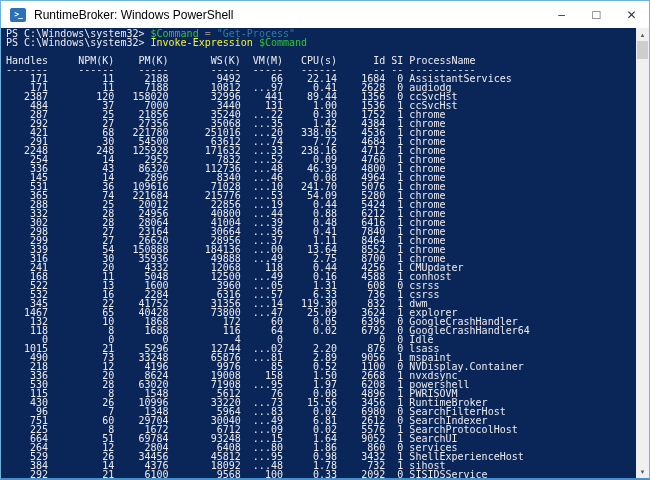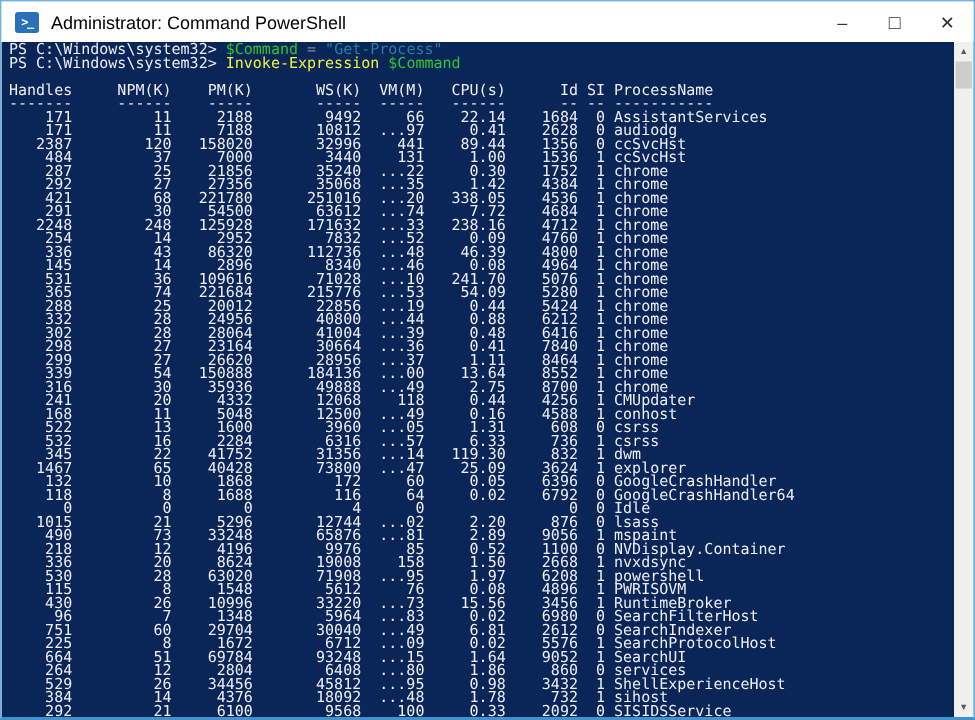--- a/index.html
+++ b/index.html
@@ -53,21 +53,21 @@
     position:absolute;left:1px;right:1px;top:13px;height:18px;background:#cdcdcd;
   }
 </style>
 </head>
 <body>
 
 <div class="window">
 
   <div class="titlebar">
     <div class="ps-icon">&gt;_</div>
-    <div class="title-text">Administrator: Command PowerShell</div>
+    <div class="title-text">RuntimeBroker: Windows PowerShell</div>
     <div class="win-btn">–</div>
     <div class="win-btn max">□</div>
     <div class="win-btn">✕</div>
   </div>
 
   <div class="console" style="background: rgb(10, 37, 88);">
     <pre class="term" id="term" style="color: rgb(238, 237, 240);"><div class="line"><span style="color: rgb(238, 237, 240);">PS C:\Windows\system32&gt; </span><span style="color: rgb(47, 198, 47);">$Command</span><span style="color: rgb(138, 138, 138);"> = </span><span style="color: rgb(42, 127, 158);">"Get-Process"</span></div><div class="line"><span style="color: rgb(238, 237, 240);">PS C:\Windows\system32&gt; </span><span style="color: rgb(242, 242, 58);">Invoke-Expression</span><span style="color: rgb(238, 237, 240);"> </span><span style="color: rgb(47, 198, 47);">$Command</span></div><div class="line"></div><div class="line">Handles     NPM(K)    PM(K)       WS(K)  VM(M)   CPU(s)      Id SI ProcessName</div><div class="line">-------     ------    -----       -----  -----   ------      -- -- -----------</div><div class="line">    171         11     2188        9492     66    22.14    1684  0 AssistantServices</div><div class="line">    171         11     7188       10812  ...97     0.41    2628  0 audiodg</div><div class="line">   2387        120   158020       32996    441    89.44    1356  0 ccSvcHst</div><div class="line">    484         37     7000        3440    131     1.00    1536  1 ccSvcHst</div><div class="line">    287         25    21856       35240  ...22     0.30    1752  1 chrome</div><div class="line">    292         27    27356       35068  ...35     1.42    4384  1 chrome</div><div class="line">    421         68   221780      251016  ...20   338.05    4536  1 chrome</div><div class="line">    291         30    54500       63612  ...74     7.72    4684  1 chrome</div><div class="line">   2248        248   125928      171632  ...33   238.16    4712  1 chrome</div><div class="line">    254         14     2952        7832  ...52     0.09    4760  1 chrome</div><div class="line">    336         43    86320      112736  ...48    46.39    4800  1 chrome</div><div class="line">    145         14     2896        8340  ...46     0.08    4964  1 chrome</div><div class="line">    531         36   109616       71028  ...10   241.70    5076  1 chrome</div><div class="line">    365         74   221684      215776  ...53    54.09    5280  1 chrome</div><div class="line">    288         25    20012       22856  ...19     0.44    5424  1 chrome</div><div class="line">    332         28    24956       40800  ...44     0.88    6212  1 chrome</div><div class="line">    302         28    28064       41004  ...39     0.48    6416  1 chrome</div><div class="line">    298         27    23164       30664  ...36     0.41    7840  1 chrome</div><div class="line">    299         27    26620       28956  ...37     1.11    8464  1 chrome</div><div class="line">    339         54   150888      184136  ...00    13.64    8552  1 chrome</div><div class="line">    316         30    35936       49888  ...49     2.75    8700  1 chrome</div><div class="line">    241         20     4332       12068    118     0.44    4256  1 CMUpdater</div><div class="line">    168         11     5048       12500  ...49     0.16    4588  1 conhost</div><div class="line">    522         13     1600        3960  ...05     1.31     608  0 csrss</div><div class="line">    532         16     2284        6316  ...57     6.33     736  1 csrss</div><div class="line">    345         22    41752       31356  ...14   119.30     832  1 dwm</div><div class="line">   1467         65    40428       73800  ...47    25.09    3624  1 explorer</div><div class="line">    132         10     1868         172     60     0.05    6396  0 GoogleCrashHandler</div><div class="line">    118          8     1688         116     64     0.02    6792  0 GoogleCrashHandler64</div><div class="line">      0          0        0           4      0                0  0 Idle</div><div class="line">   1015         21     5296       12744  ...02     2.20     876  0 lsass</div><div class="line">    490         73    33248       65876  ...81     2.89    9056  1 mspaint</div><div class="line">    218         12     4196        9976     85     0.52    1100  0 NVDisplay.Container</div><div class="line">    336         20     8624       19008    158     1.50    2668  1 nvxdsync</div><div class="line">    530         28    63020       71908  ...95     1.97    6208  1 powershell</div><div class="line">    115          8     1548        5612     76     0.08    4896  1 PWRISOVM</div><div class="line">    430         26    10996       33220  ...73    15.56    3456  1 RuntimeBroker</div><div class="line">     96          7     1348        5964  ...83     0.02    6980  0 SearchFilterHost</div><div class="line">    751         60    29704       30040  ...49     6.81    2612  0 SearchIndexer</div><div class="line">    225          8     1672        6712  ...09     0.02    5576  1 SearchProtocolHost</div><div class="line">    664         51    69784       93248  ...15     1.64    9052  1 SearchUI</div><div class="line">    264         12     2804        6408  ...80     1.86     860  0 services</div><div class="line">    529         26    34456       45812  ...95     0.98    3432  1 ShellExperienceHost</div><div class="line">    384         14     4376       18092  ...48     1.78     732  1 sihost</div><div class="line">    292         21     6100        9568    100     0.33    2092  0 SISIDSService</div></pre>
     <div class="scrollbar">
       <div class="scroll-arrow up">▲</div>
       <div class="scroll-thumb"></div>

